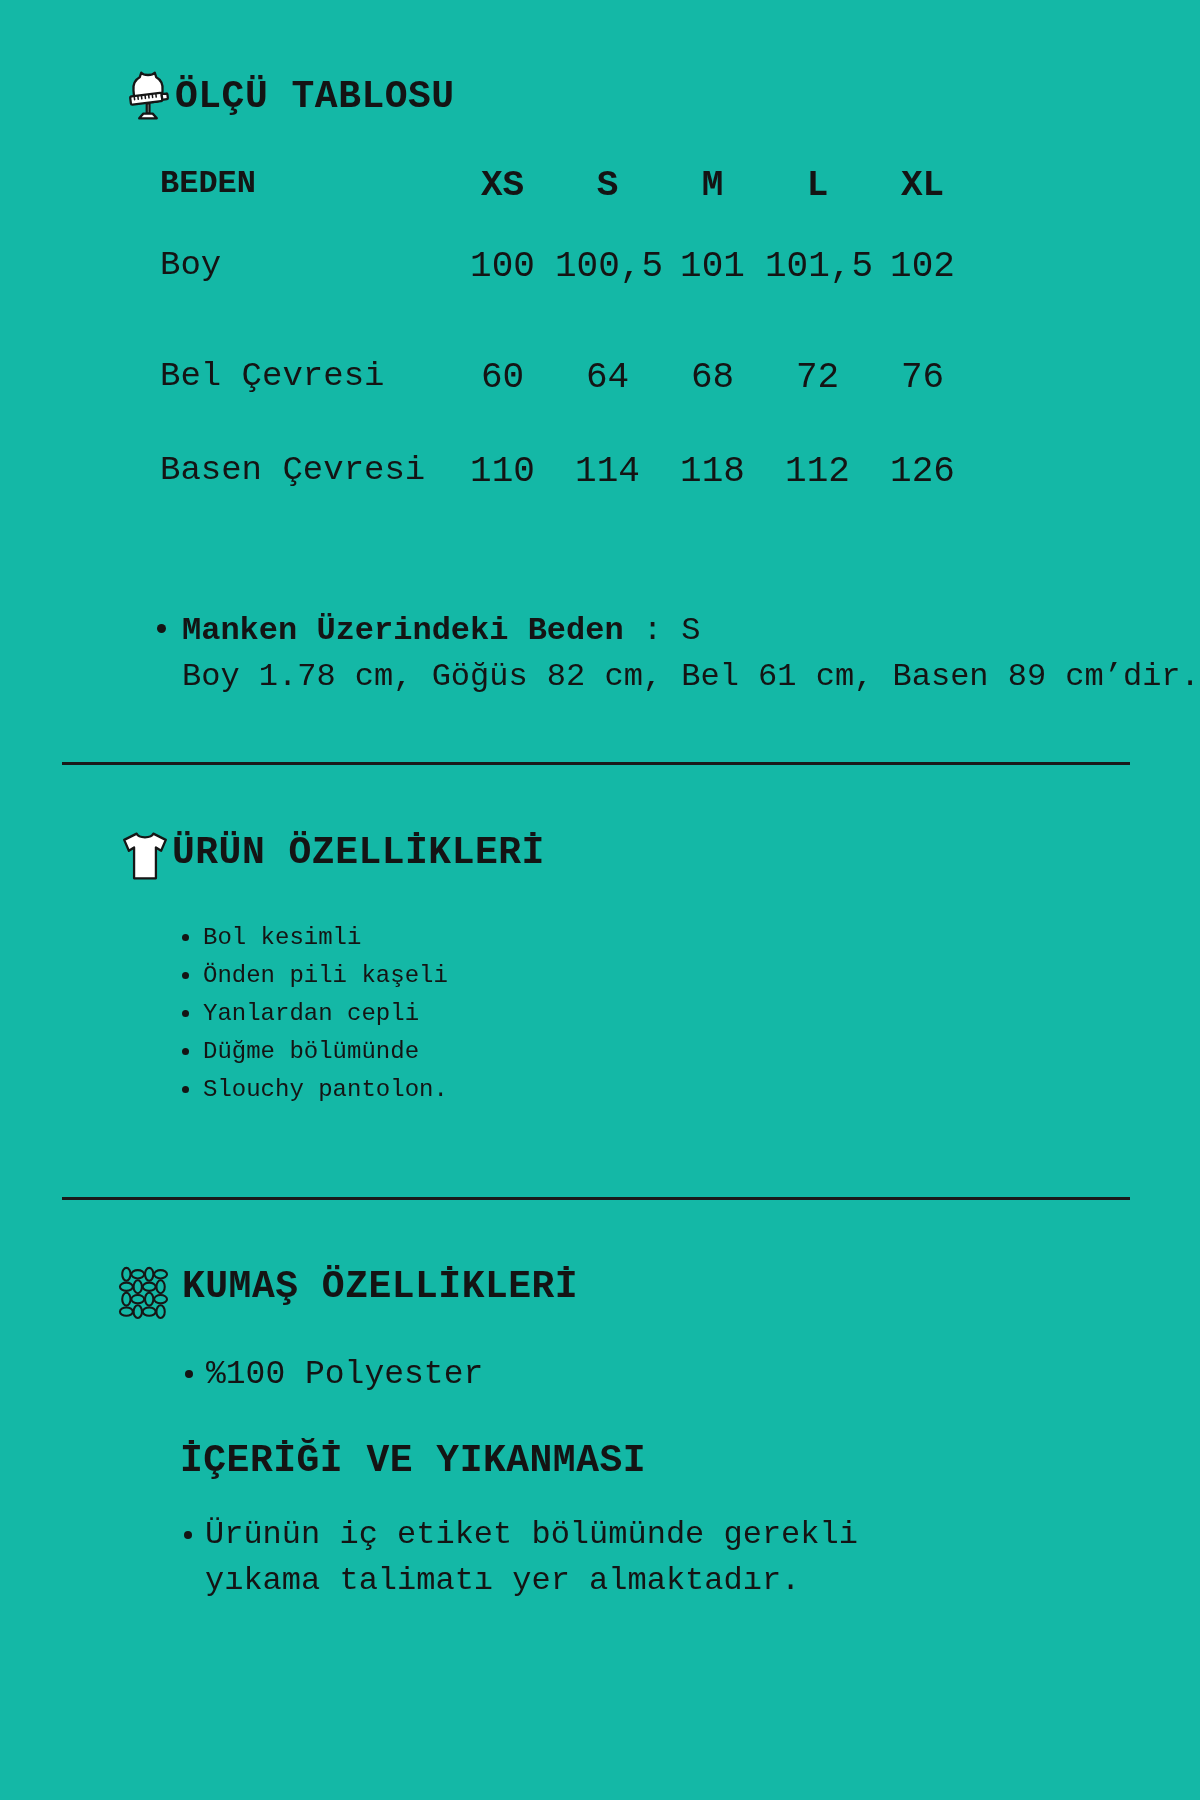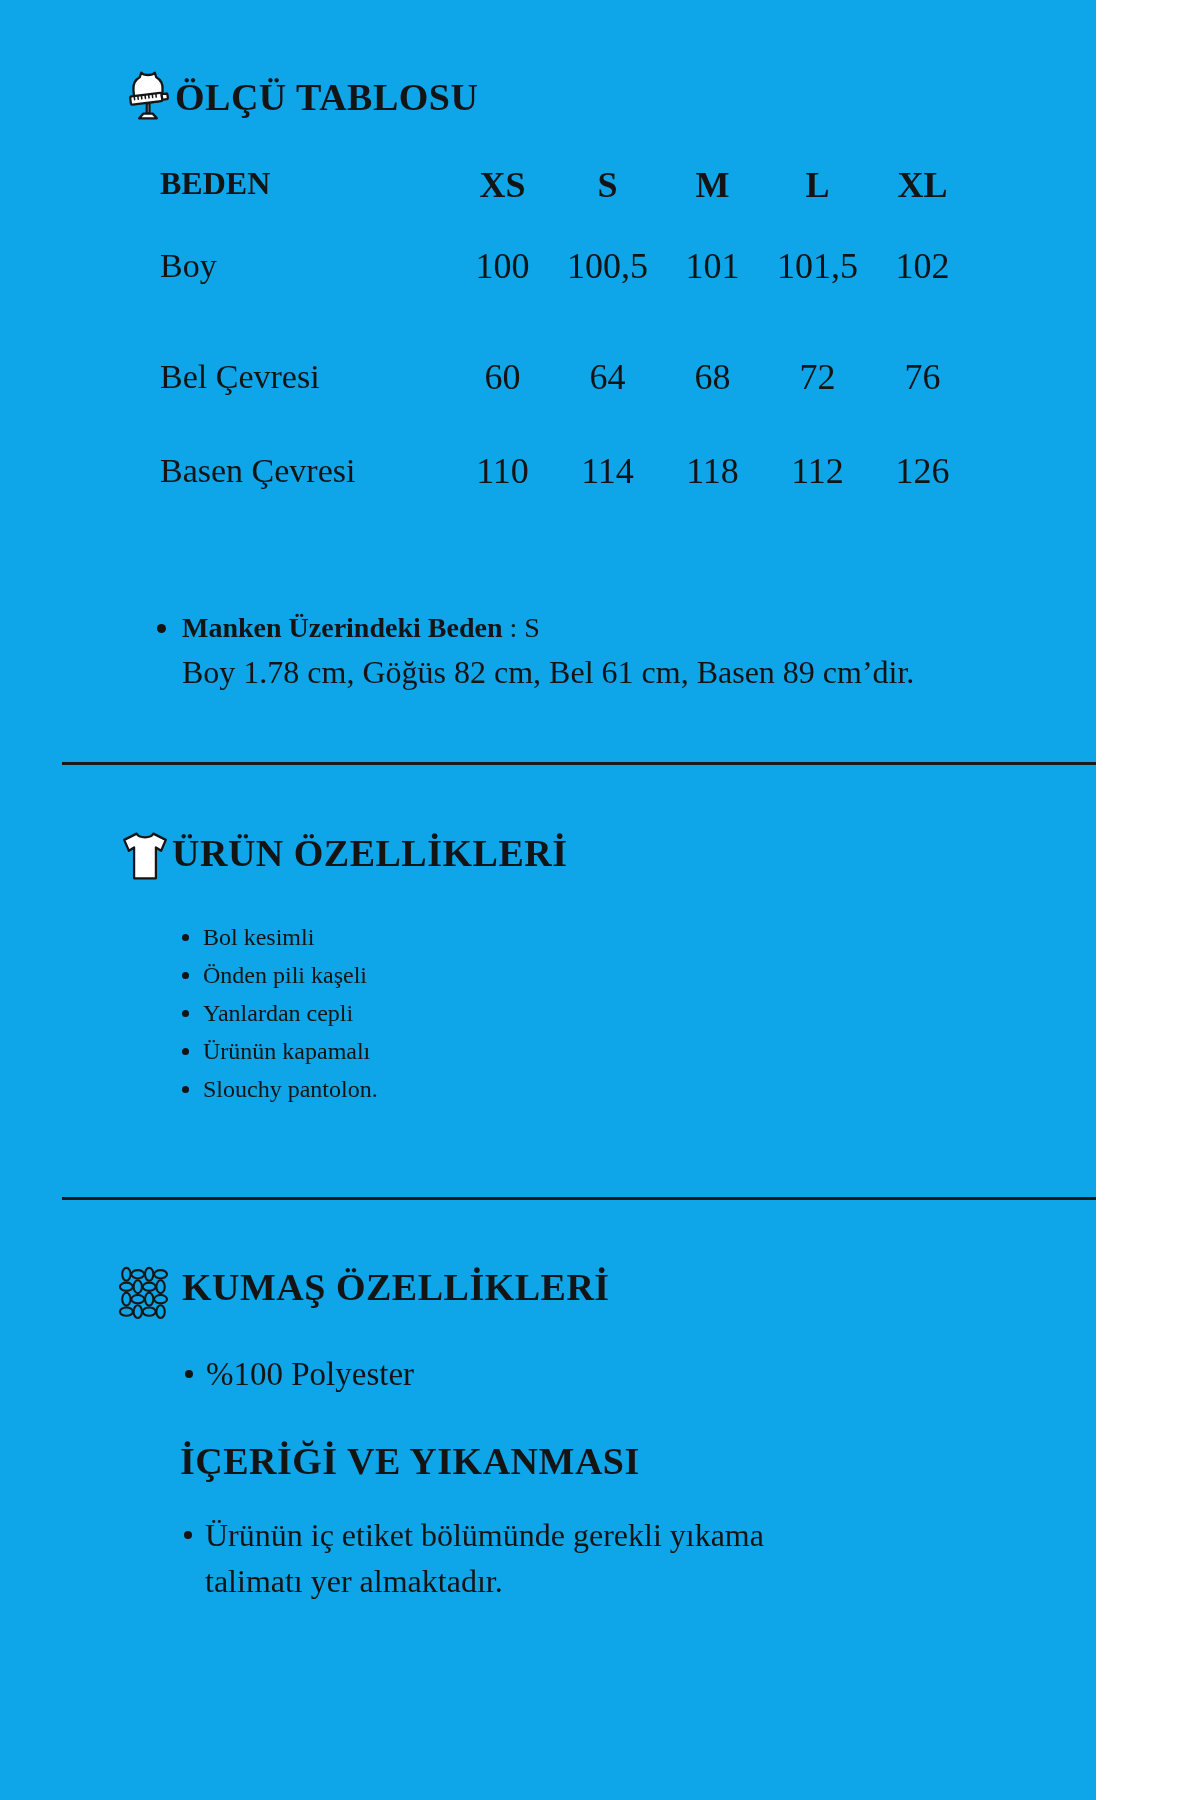--- a/index.html
+++ b/index.html
@@ -1,21 +1,21 @@
 <!DOCTYPE html>
 <html><head>
 <meta charset="utf-8">
 <style>
   html,body{margin:0;padding:0;background:#ffffff;}
   #canvas{
     position:relative;
-    width:1096px;
+    width:1200px;
     height:1800px;
-    background:#0ea5e9;
-    font-family:Liberation Serif, serif;
+    background:#14b8a6;
+    font-family:Liberation Mono, monospace;
     color:#141414;
     overflow:hidden;
   }
   .abs{position:absolute;}
   .sec-title{
     font-size:38px;
     font-weight:700;
     letter-spacing:0.5px;
     line-height:1;
     white-space:nowrap;
@@ -32,21 +32,21 @@
   .tval{font-size:36px;line-height:1.1;text-align:center;white-space:nowrap;}
   .bold{font-weight:700;}
   
   .dot{
     display:inline-block;
     width:9px;height:9px;
     border-radius:50%;
     background:#141414;
     flex:0 0 auto;
   }
-  .note-line1{font-size:28px;line-height:1.45;white-space:nowrap;}
+  .note-line1{font-size:32px;line-height:1.45;white-space:nowrap;}
   .note-line2{font-size:32px;line-height:1.45;white-space:nowrap;}
   .divider{
     position:absolute;
     left:62px;
     width:1068px;
     height:3px;
     background:#1a1a1a;
   }
   .feature-list{
     position:absolute;
@@ -163,21 +163,21 @@
     <li>
         <span class="dot"></span>
         <span>Önden pili kaşeli</span>
       </li>
     <li>
         <span class="dot"></span>
         <span>Yanlardan cepli</span>
       </li>
     <li>
         <span class="dot"></span>
-        <span>Ürünün kapamalı</span>
+        <span>Düğme bölümünde</span>
       </li>
     <li>
         <span class="dot"></span>
         <span>Slouchy pantolon.</span>
       </li>
   </ul>
 
   <div class="divider" style="top:1197px;"></div>
 
   <div class="abs icon" style="left:118px;top:1266px;">

